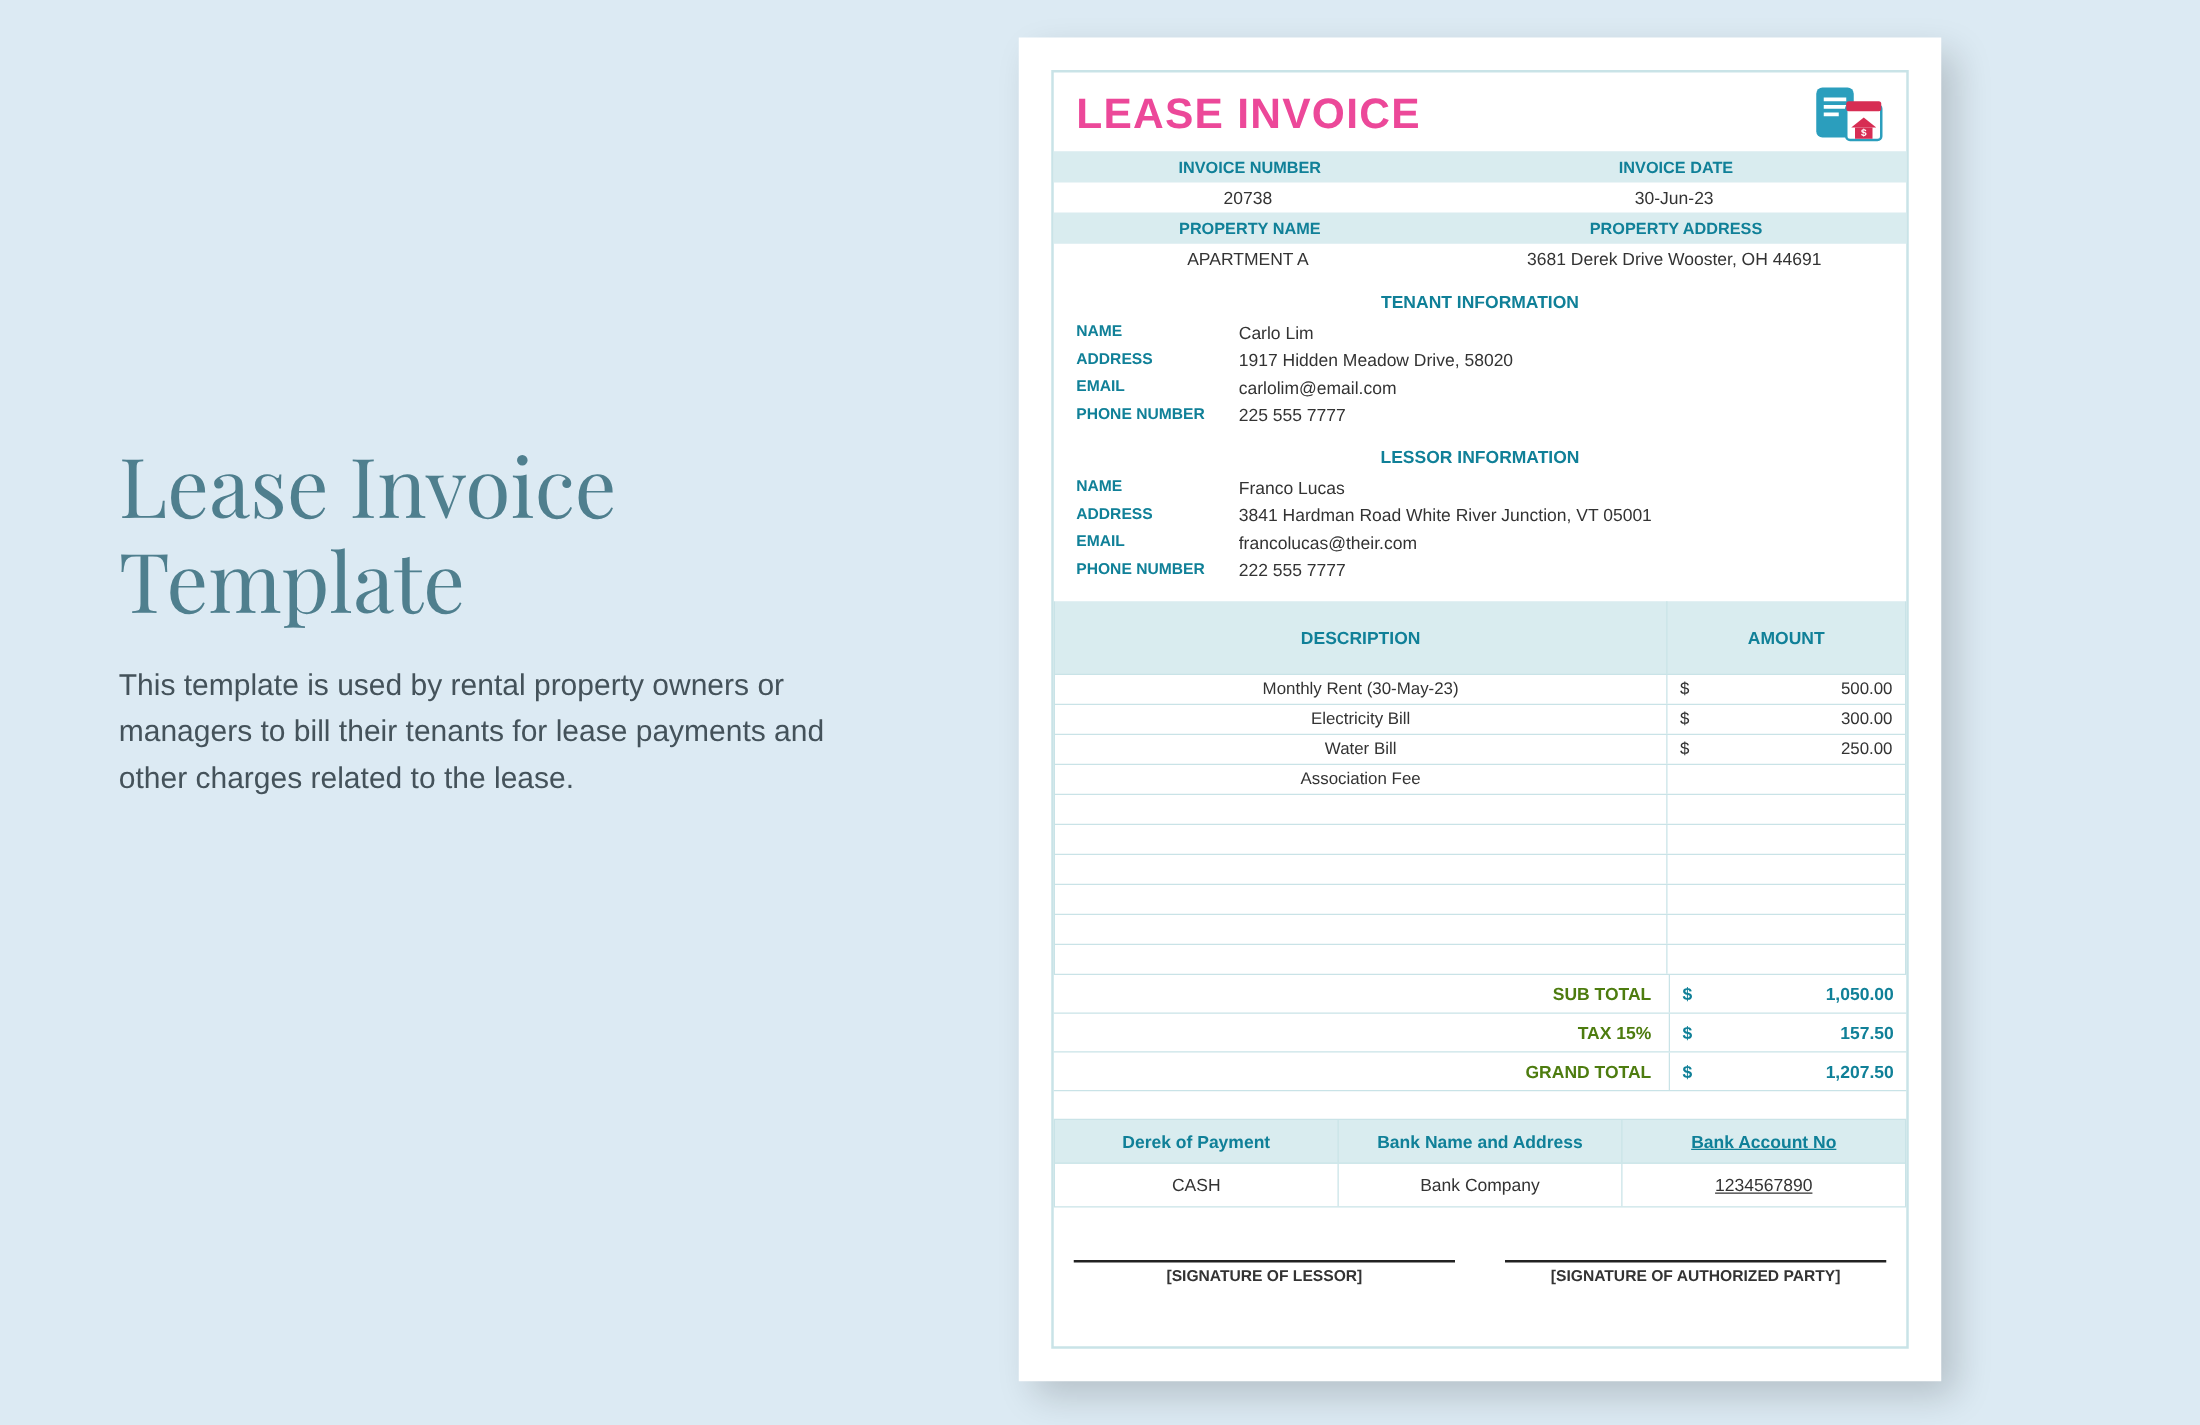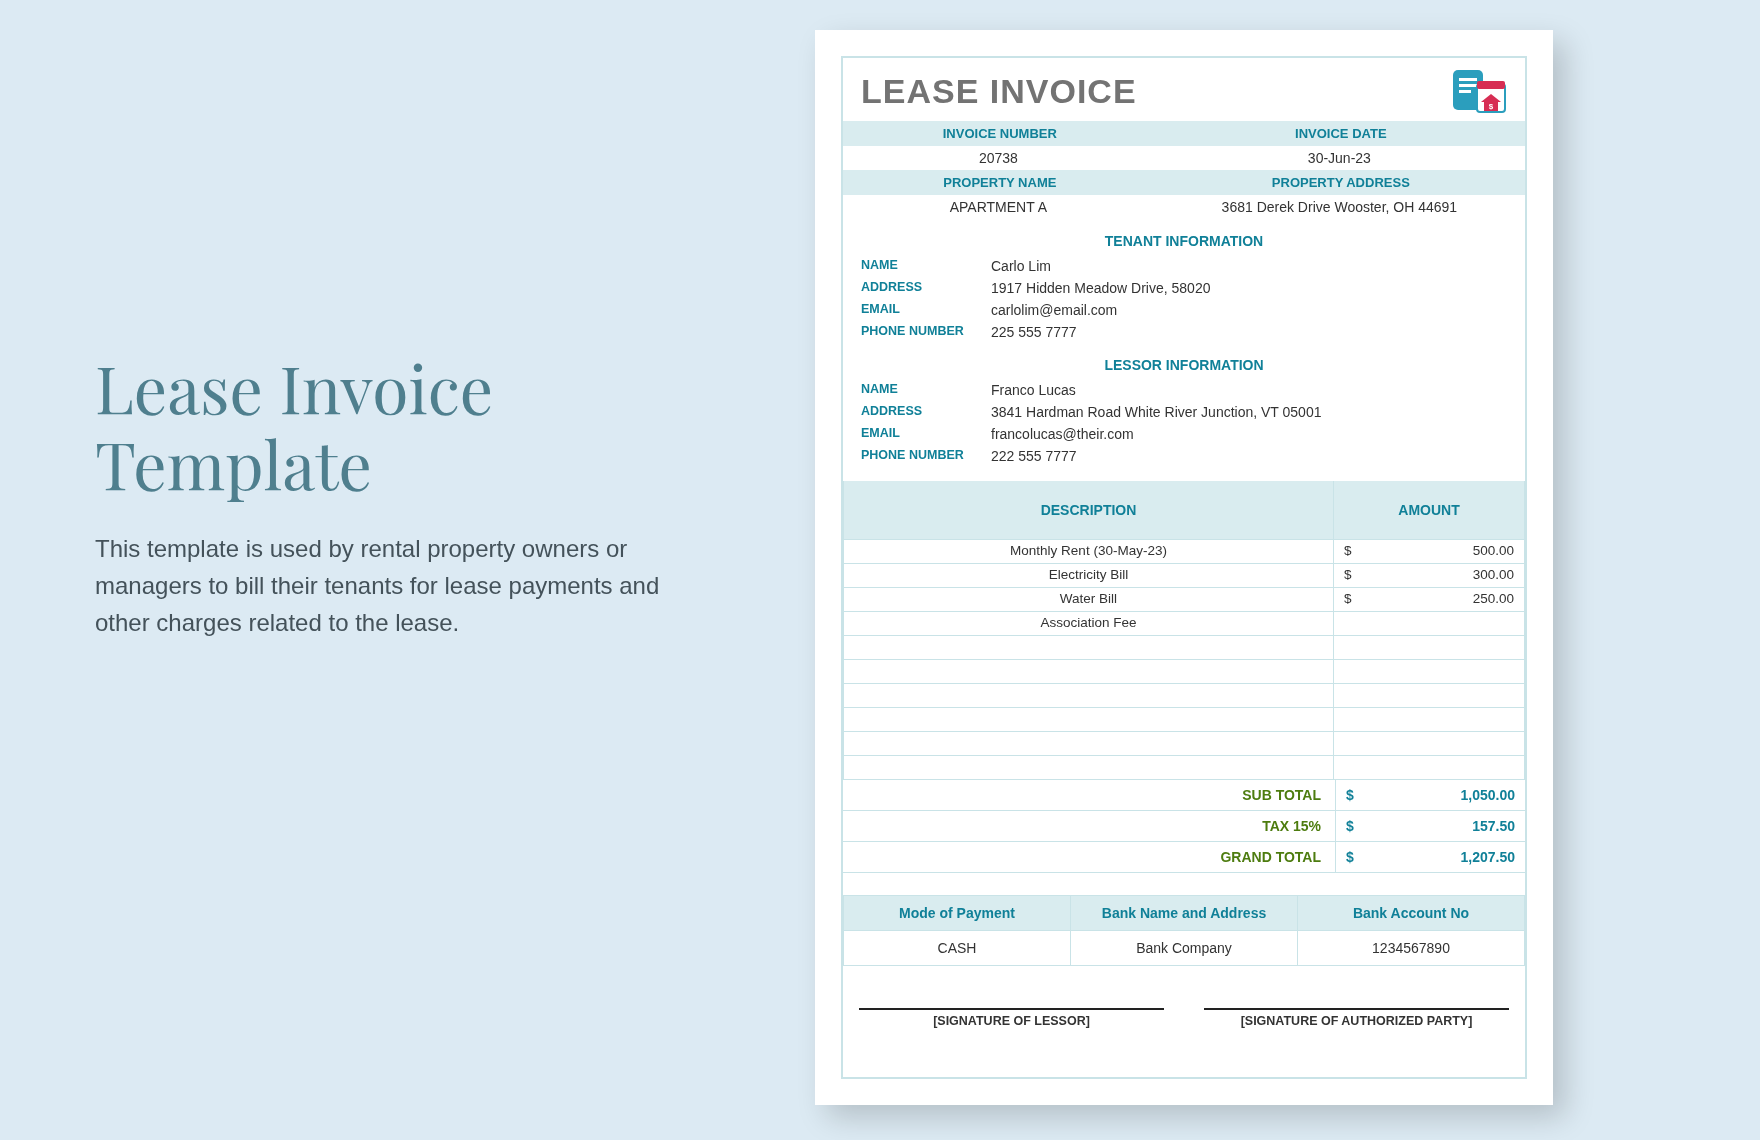--- a/index.html
+++ b/index.html
@@ -49,21 +49,21 @@
     border: 2px solid #c9e3e7;
     position: relative;
     font-size: 14px;
     color: #333;
   }
 
   .doc-title {
     font-weight: 800;
     font-size: 34px;
     letter-spacing: 1px;
-    color: #737373;
+    color: #ec4899;
     padding: 14px 18px 10px;
   }
 
   .logo {
     position: absolute;
     top: 10px;
     right: 16px;
   }
 
   
@@ -174,21 +174,21 @@
     border: 1px solid #c9e3e7;
   }
   .pay .row { display: flex; }
   .pay .row > div {
     flex: 1;
     text-align: center;
     padding: 9px 4px;
     font-size: 14px;
     border-right: 1px solid #c9e3e7;
   }
-  .pay .row > div:last-child { border-right: none; }
+  .pay .row > div:last-child { border-right: none; text-decoration: underline; }
   .pay .row.head { background: #d9ecef; border-bottom: 1px solid #c9e3e7; }
   .pay .row.head > div { font-weight: 700; color: #108098; }
 
   
   .sigs {
     display: flex;
     gap: 40px;
     margin-top: 42px;
     padding: 0 16px;
   }
@@ -356,21 +356,21 @@
         <div class="lbl">GRAND TOTAL</div>
         <div class="amt2">
             <span class="cur">$</span>
             <span class="num">1,207.50</span>
           </div>
       </div>
     </div>
 
     <div class="pay">
       <div class="row head">
-        <div>Mode of Payment</div>
+        <div>Derek of Payment</div>
         <div>Bank Name and Address</div>
         <div>Bank Account No</div>
       </div>
       <div class="row">
         <div>CASH</div>
         <div>Bank Company</div>
         <div>1234567890</div>
       </div>
     </div>
 

